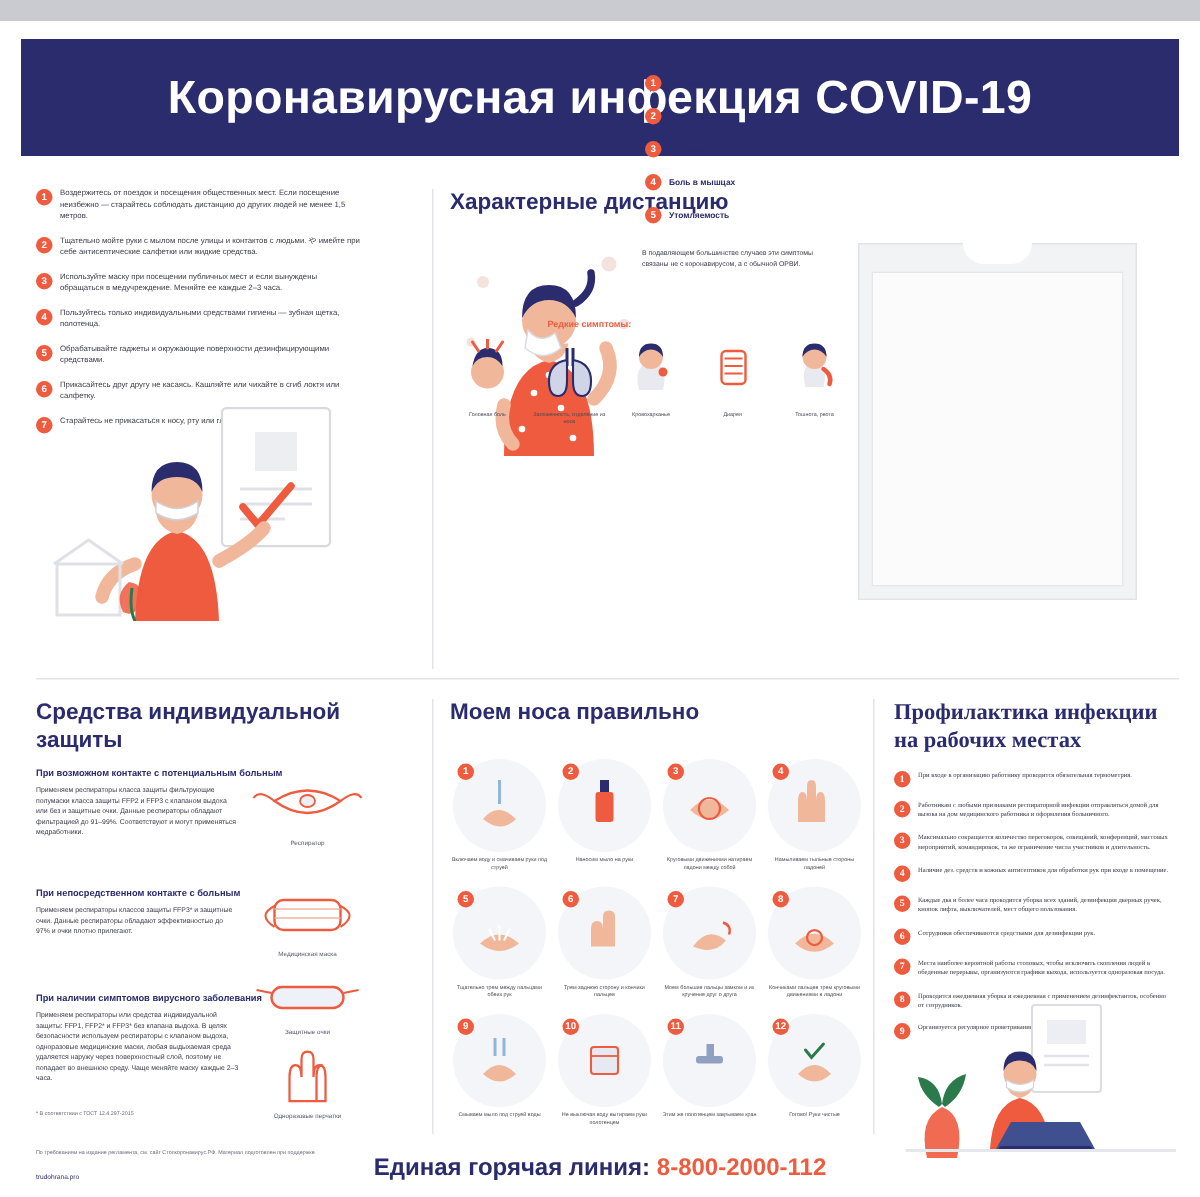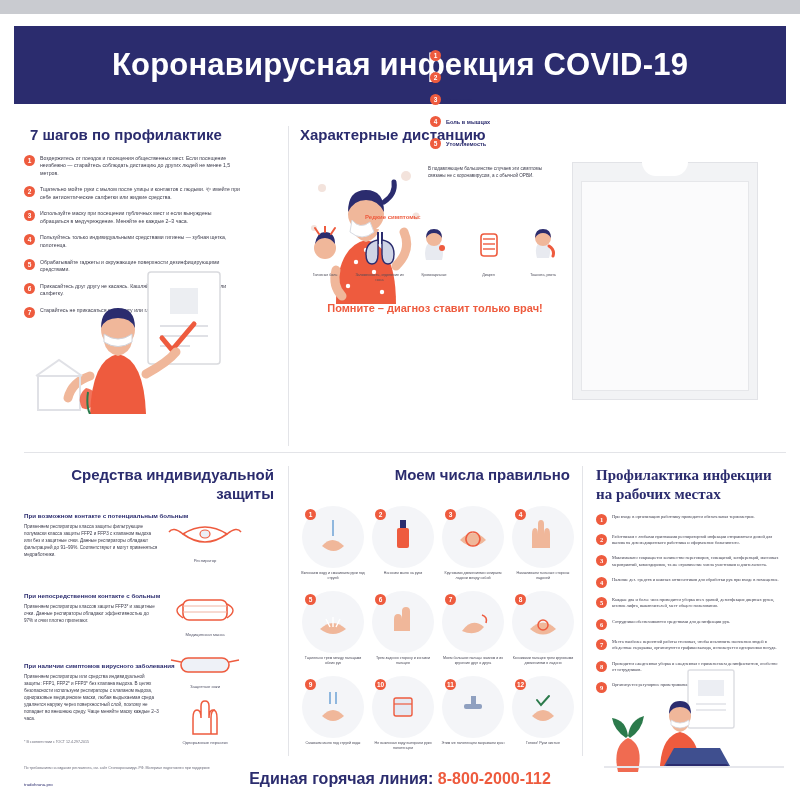--- a/index.html
+++ b/index.html
@@ -31,21 +31,21 @@
     font-family: "Liberation Sans", sans-serif;
   }
   
   .sec-title {
     color: #2b2c6e;
     font-weight: bold;
     font-size: 15px;
     line-height: 1.25;
     margin: 0 0 10px 0;
   }
-  .sec-title.center { text-align: right; }
+  .sec-title.center { text-align: left; }
   .num {
     width: 11px; height: 11px; min-width: 11px;
     border-radius: 50%;
     background: #ee5b3e;
     color: #fff;
     font-size: 6.5px;
     line-height: 11px;
     text-align: center;
     display: inline-block;
     font-weight: bold;
@@ -166,21 +166,20 @@
   <div class="header">
     <h1>Коронавирусная инфекция COVID-19</h1>
   </div>
 
   <div class="hr" style="left:24px; top:438px; width:762px;"></div>
   <div class="vr" style="left:288px; top:112px; height:320px;"></div>
   <div class="vr" style="left:582px; top:452px; height:290px;"></div>
   <div class="vr" style="left:288px; top:452px; height:290px;"></div>
 
   <div class="block-steps">
-    <div class="sec-title">7 шагов по профилактике</div>
 
     <div class="step">
       <span class="num">1</span>
       <p>Воздержитесь от поездок и посещения общественных мест. Если посещение неизбежно — старайтесь соблюдать дистанцию до других людей не менее 1,5 метров.</p>
     </div>
     <div class="step">
       <span class="num">2</span>
       <p>Тщательно мойте руки с мылом после улицы и контактов с людьми. や имейте при себе антисептические салфетки или жидкие средства.</p>
     </div>
     <div class="step">
@@ -314,21 +313,20 @@
       <svg viewBox="0 0 40 40" width="40" height="40">
         <path d="M14 32 q-4 -14 6 -18 q10 4 6 18z" fill="#e8eaf0"></path>
         <circle cx="20" cy="12" r="8" fill="#f0b79a"></circle>
         <path d="M12 12 q0 -9 8 -9 q8 0 8 9 q-3 -5 -8 -5 q-5 0 -8 5z" fill="#2b2c6e"></path>
         <path d="M26 20 q6 4 4 10" stroke="#ee5b3e" stroke-width="3" fill="none" stroke-linecap="round"></path>
       </svg>
       <span class="cap">Тошнота, рвота</span>
     </div>
   </div>
 
-  <div class="remember">Помните – диагноз ставит только врач!</div>
 
   <div class="pocket">
     <div class="pocket-notch"></div>
   </div>
 
   <div class="block-ppe">
     <div class="sec-title center">Средства индивидуальной защиты</div>
   </div>
 
   <div style="position:absolute; left:24px; top:498px; width:250px;">
@@ -377,21 +375,21 @@
       <path d="M46 38 l0 -16 q0 -8 4 -8" stroke="#ee5b3e" stroke-width="1.5" fill="none"></path>
     </svg>
     <div class="ppe-cap">Одноразовые перчатки</div>
   </div>
 
   <div class="footnote">* В соответствии с ГОСТ 12.4.297-2015</div>
   <div class="credit">По требованиям на издание регламента, см. сайт Стопкоронавирус.РФ. Материал подготовлен при поддержке</div>
   <div class="credit2">trudohrana.pro</div>
 
   <div class="block-wash">
-    <div class="sec-title center">Моем числа правильно</div>
+    <div class="sec-title center">Моем носа правильно</div>
   </div>
 
   <div class="wash-grid">
     <div class="wash-cell">
       <div class="wash-circle"><span class="num">1</span>
         <svg viewBox="0 0 62 62" width="62" height="62">
             <path d="M20 40 q10 -12 22 0 q-10 10 -22 0z" fill="#f0b79a"></path>
             <path d="M31 14 l0 16" stroke="#8fb7de" stroke-width="2"></path>
           </svg>
       </div>

